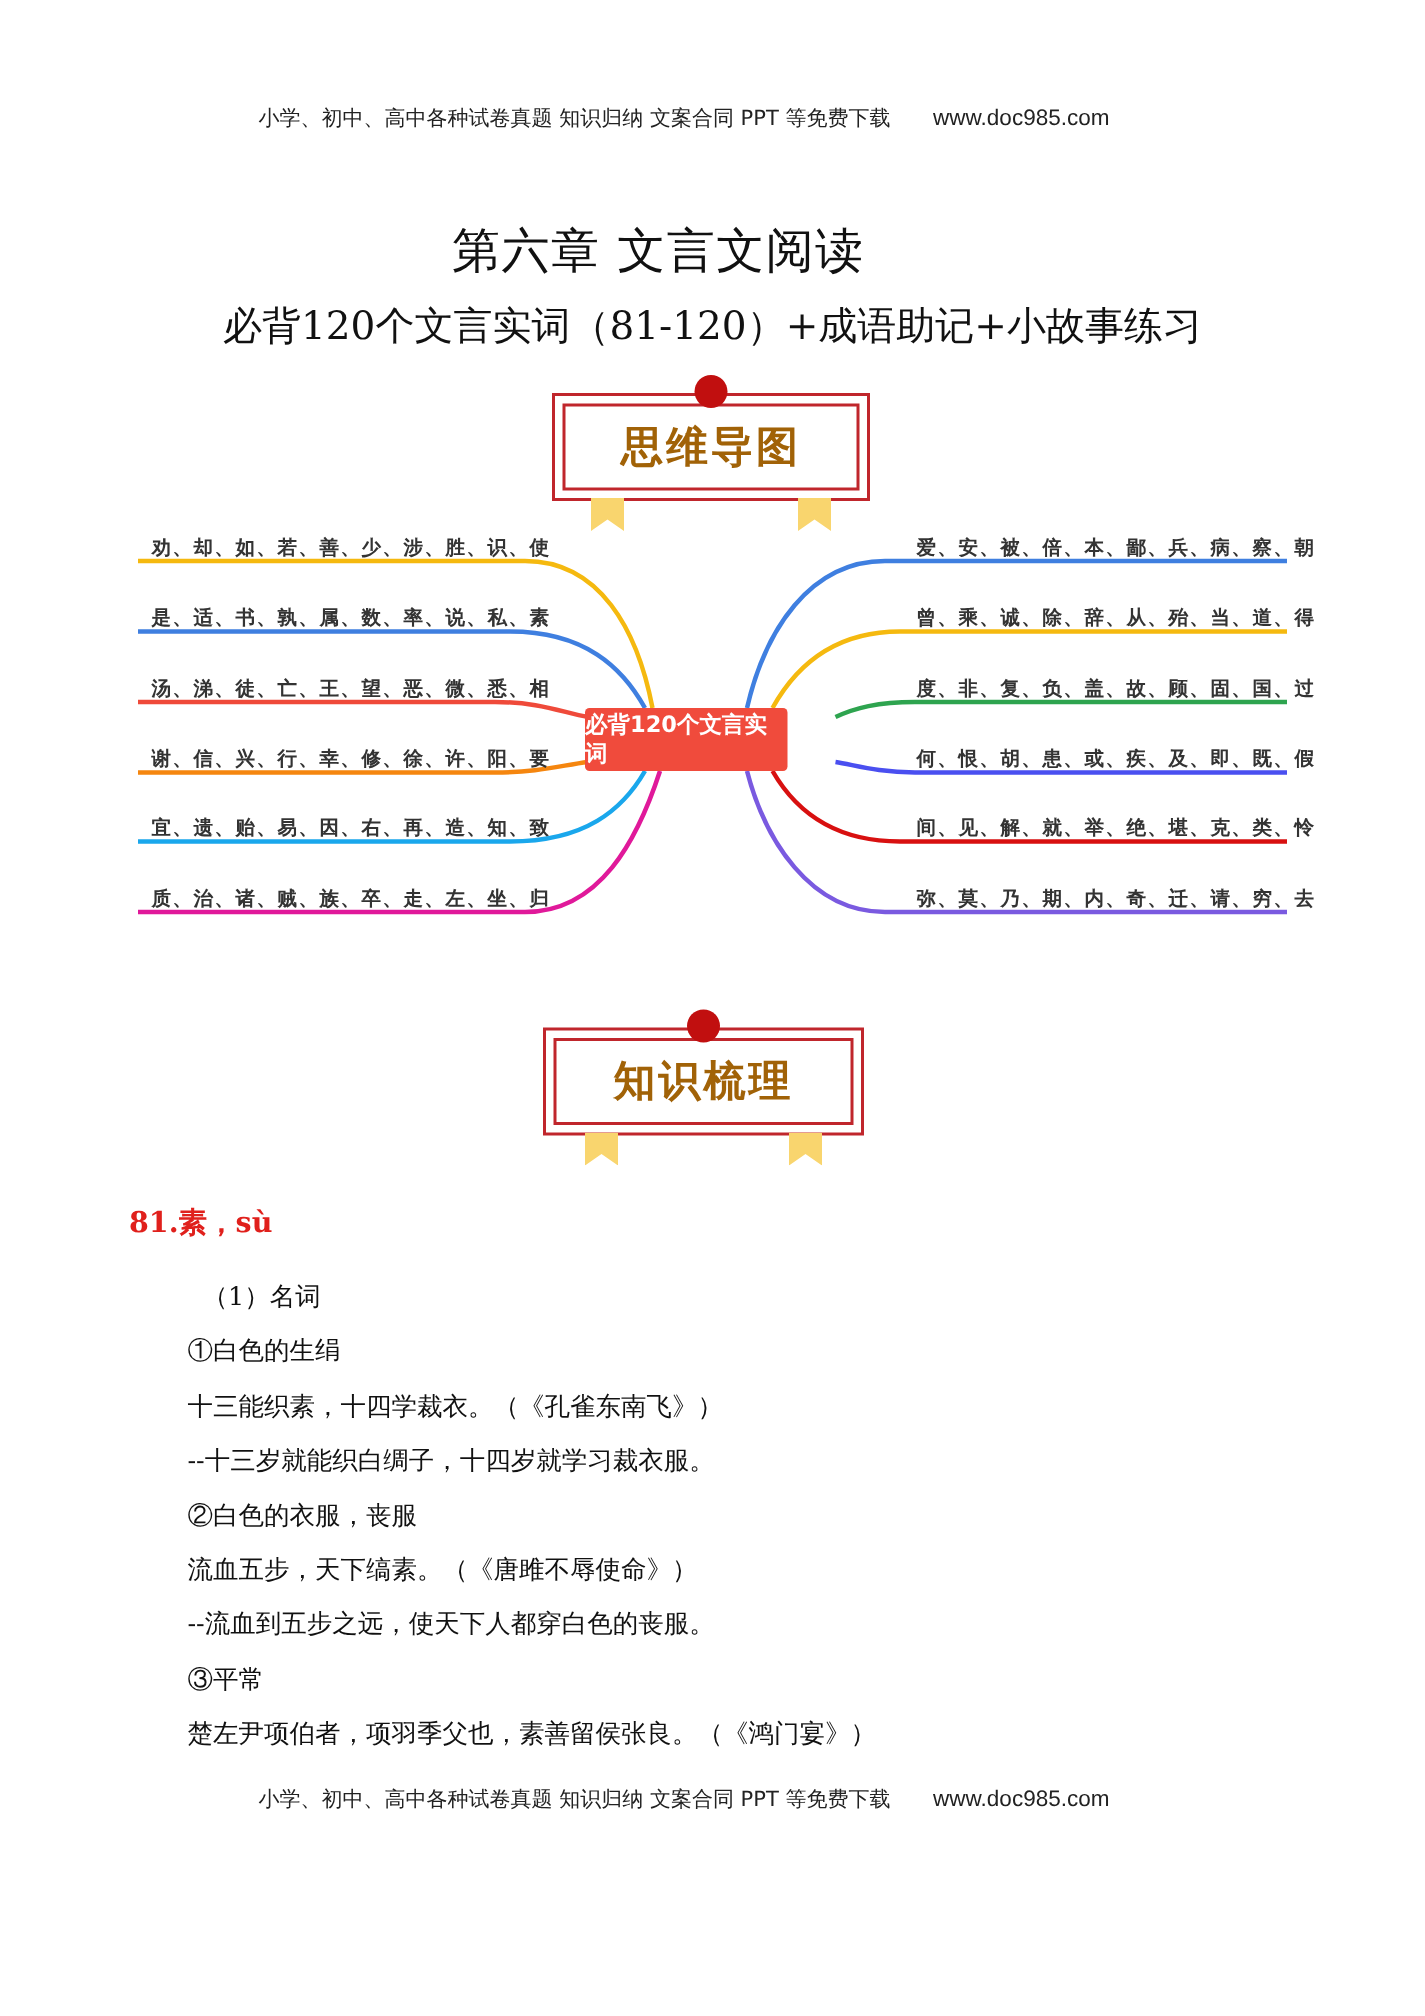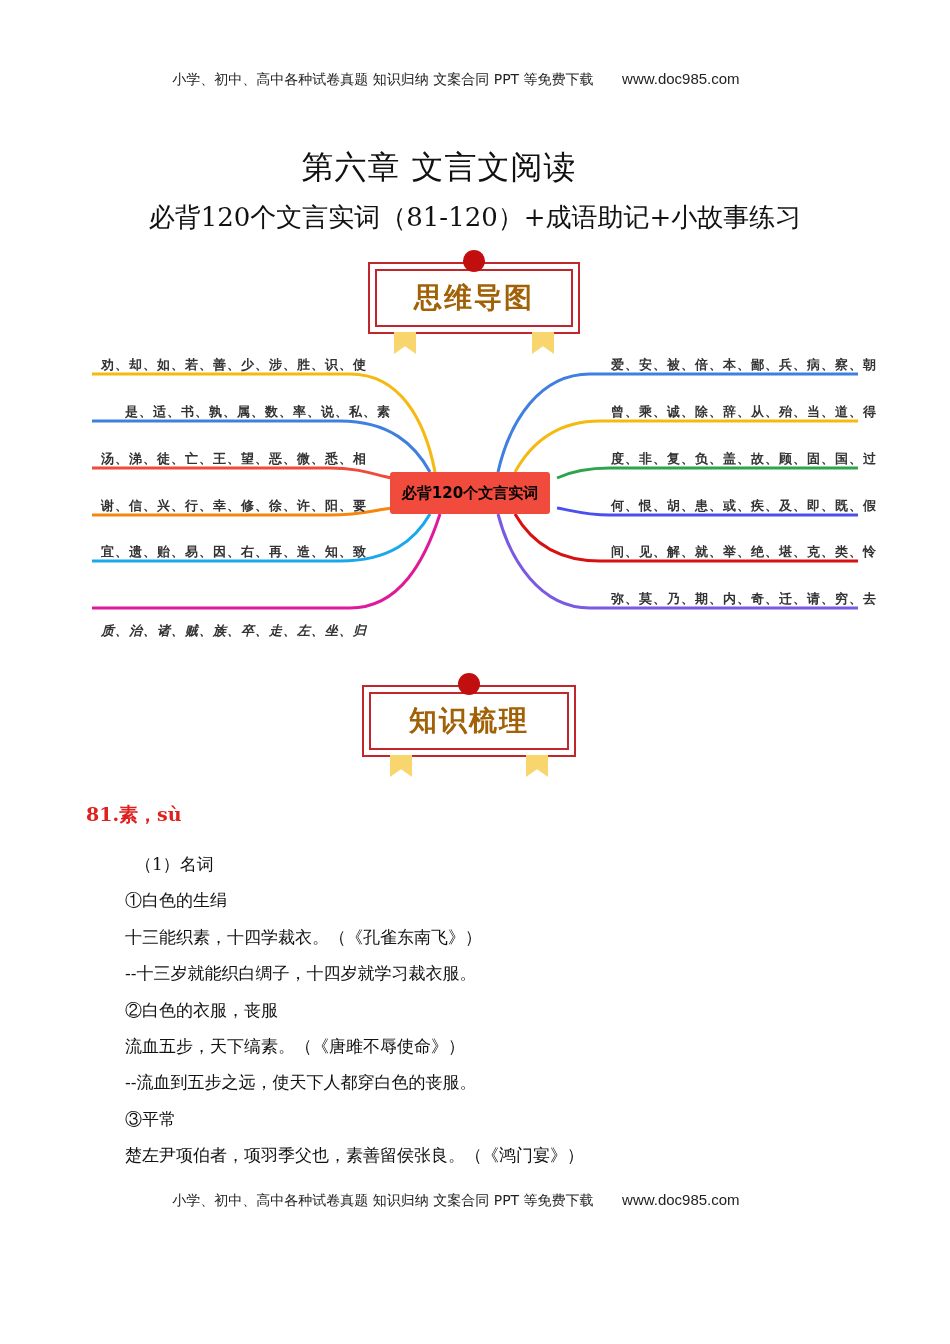--- a/index.html
+++ b/index.html
@@ -17,22 +17,22 @@
   .banner .inner { position: absolute; left: 7px; top: 7px; right: 7px; bottom: 7px; border: 2px solid #c0262c;
                    box-sizing: border-box; display: flex; align-items: center; justify-content: center; background: #fff; }
   .banner .inner span { font-size: 28px; font-weight: bold; color: #a16207;
                         font-family: "DejaVu Sans", "Liberation Sans", sans-serif; letter-spacing: 2px; }
   .banner .dot { position: absolute; top: -12px; left: 50%; margin-left: -11px; width: 22px; height: 22px;
                  border-radius: 50%; background: #c10f0f; }
   .banner .ribbon { position: absolute; bottom: -20px; width: 22px; height: 22px; background: #f9d56e;
                     clip-path: polygon(0 0, 100% 0, 100% 100%, 50% 65%, 0 100%); }
   .branch { position: absolute; font-size: 13px; font-weight: bold; color: #333;
             font-family: "DejaVu Sans", "Liberation Sans", sans-serif; letter-spacing: 1px; white-space: nowrap; }
-  .center-node { position: absolute; left: 390px; top: 472px; width: 160px; height: 42px; background: #f04b3c;
-                 border-radius: 3px; color: #000000; font-weight: bold; font-size: 15px; display: flex;
+  .center-node { position: absolute; left: 390px; top: 472px; width: 135px; height: 42px; background: #f04b3c;
+                 border-radius: 3px; color: #ffffff; font-weight: bold; font-size: 15px; display: flex;
                  align-items: center; justify-content: center; font-family: "DejaVu Sans", "Liberation Sans", sans-serif; }
   .sec-title { position: absolute; top: 802px; left: 86px; font-size: 19px; font-weight: bold; color: #e0201c; }
   .line { position: absolute; left: 125px; font-size: 17px; color: #111; white-space: nowrap; }
   .line.sub { left: 135px; }
 </style>
 </head>
 <body>
 
 <div class="hf" style="top:70px;">
   <span>小学、初中、高中各种试卷真题  知识归纳  文案合同  PPT 等免费下载</span>
@@ -63,25 +63,25 @@
 
   <path d="M858,374 L590,374 C540,374 510,420 498,472" stroke="#3f7fe0" stroke-width="3" fill="none"></path>
   <path d="M858,421 L600,421 C555,421 530,445 515,472" stroke="#f5b90f" stroke-width="3" fill="none"></path>
   <path d="M858,468 L610,468 C585,468 570,472 557,478" stroke="#2ea44f" stroke-width="3" fill="none"></path>
   <path d="M858,515 L610,515 C585,515 570,510 557,508" stroke="#4a4ff0" stroke-width="3" fill="none"></path>
   <path d="M858,561 L600,561 C555,561 530,540 515,514" stroke="#d81010" stroke-width="3" fill="none"></path>
   <path d="M858,608 L590,608 C540,608 510,560 498,514" stroke="#7a5ae0" stroke-width="3" fill="none"></path>
 </svg>
 
 <div class="branch" style="left:101px; top:356px;">劝、却、如、若、善、少、涉、胜、识、使</div>
-<div class="branch" style="left:101px; top:403px;margin-left:24px;">是、适、书、孰、属、数、率、说、私、素</div>
+<div class="branch" style="left:101px; top:403px;">是、适、书、孰、属、数、率、说、私、素</div>
 <div class="branch" style="left:101px; top:450px;">汤、涕、徒、亡、王、望、恶、微、悉、相</div>
 <div class="branch" style="left:101px; top:497px;">谢、信、兴、行、幸、修、徐、许、阳、要</div>
 <div class="branch" style="left:101px; top:543px;">宜、遗、贻、易、因、右、再、造、知、致</div>
-<div class="branch" style="left:101px; top:622px;font-style:italic;">质、治、诸、贼、族、卒、走、左、坐、归</div>
+<div class="branch" style="left:101px; top:590px;">质、治、诸、贼、族、卒、走、左、坐、归</div>
 
 <div class="branch" style="left:611px; top:356px;">爱、安、被、倍、本、鄙、兵、病、察、朝</div>
 <div class="branch" style="left:611px; top:403px;">曾、乘、诚、除、辞、从、殆、当、道、得</div>
 <div class="branch" style="left:611px; top:450px;">度、非、复、负、盖、故、顾、固、国、过</div>
 <div class="branch" style="left:611px; top:497px;">何、恨、胡、患、或、疾、及、即、既、假</div>
 <div class="branch" style="left:611px; top:543px;">间、见、解、就、举、绝、堪、克、类、怜</div>
 <div class="branch" style="left:611px; top:590px;">弥、莫、乃、期、内、奇、迁、请、穷、去</div>
 
 <div class="center-node">
   <span>必背120个文言实词</span>

